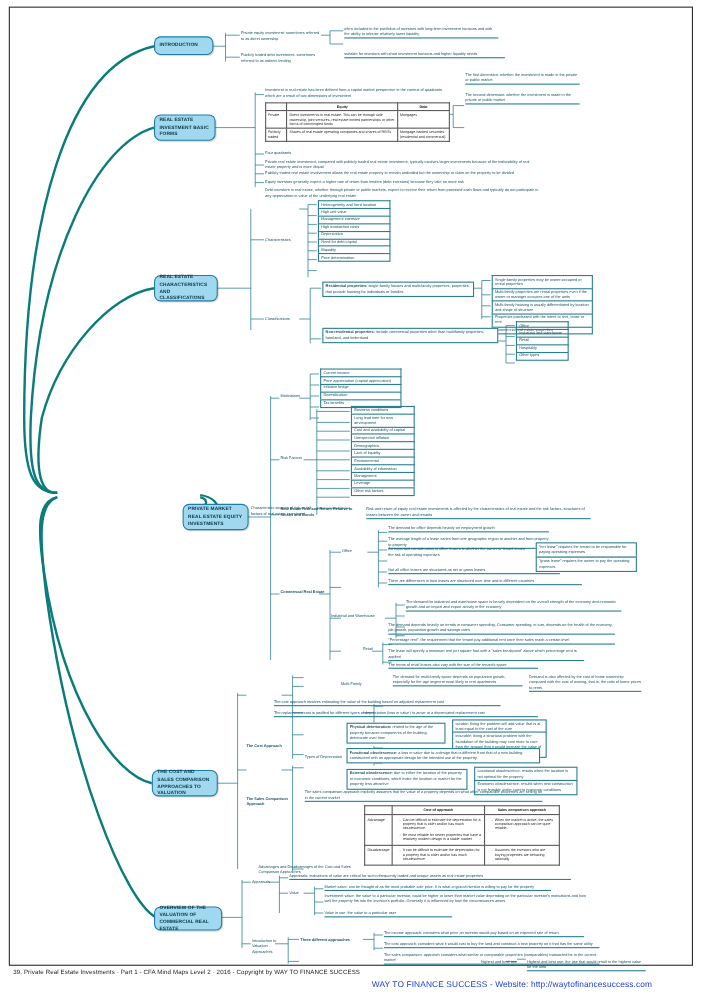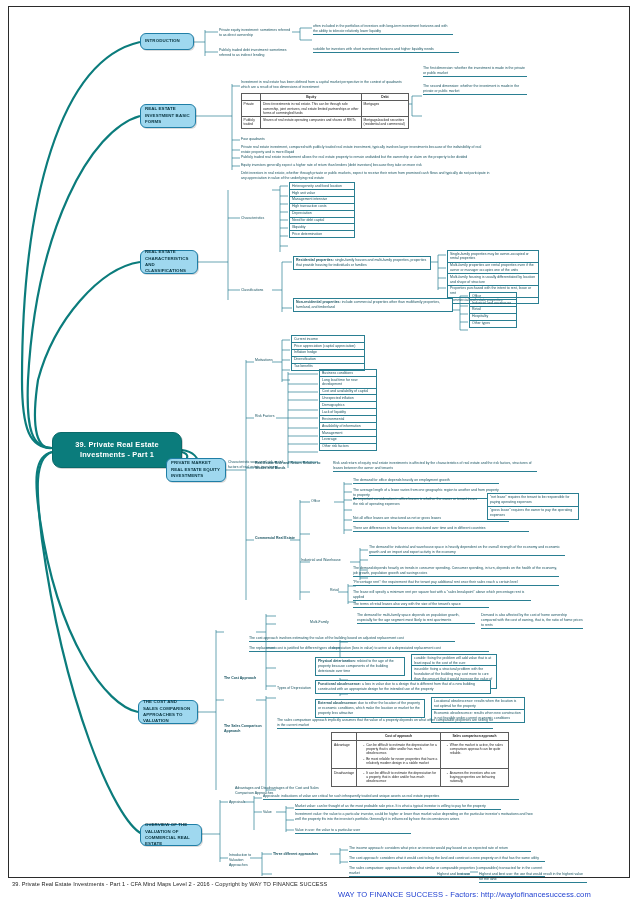--- a/index.html
+++ b/index.html
@@ -127,23 +127,20 @@
 
       <path d="M 200 834 L 220 834 M 220 800 L 220 862 M 220 802 L 228 802 M 220 858 L 228 858"></path>
       <path d="M 244 802 L 254 802 M 254 796 L 254 830 M 254 798 L 262 798 M 254 812 L 262 812"></path>
       <path d="M 276 812 L 286 812 M 286 806 L 286 832 M 286 808 L 294 808 M 286 820 L 294 820 M 286 830 L 294 830"></path>
       <path d="M 250 858 L 262 858 M 262 852 L 262 876 M 262 854 L 272 854 M 262 874 L 272 874"></path>
       <path d="M 330 854 L 340 854 M 340 848 L 340 864 M 340 850 L 348 850 M 340 862 L 348 862"></path>
       <path d="M 460 874 L 470 874 M 470 872 L 478 872"></path>
     </g>
   </svg>
 
-  <div class="center-node">
-    <span>39. Private Real Estate Investments - Part 1</span>
-  </div>
 
   <div class="branch-node" style="left:140px; top:33px; width:54px; height:17px;">
     <span>INTRODUCTION</span>
   </div>
 
   <div class="branch-node" style="left:140px; top:104px; width:56px; height:24px;">
     <span>REAL ESTATE INVESTMENT BASIC FORMS</span>
   </div>
 
   <div class="branch-node" style="left:140px; top:250px; width:58px; height:24px;">
@@ -367,15 +364,15 @@
 
   <div class="lf" style="left:229px; top:853px; width:30px;">Introduction to Valuation Approaches</div>
   <div class="lf b" style="left:273px; top:852px; width:56px;">Three different approaches</div>
   <div class="lf u" style="left:349px; top:846px; width:182px;">The income approach: considers what price an investor would pay based on an expected rate of return</div>
   <div class="lf u" style="left:349px; top:856px; width:196px;">The cost approach: considers what it would cost to buy the land and construct a new property on it that has the same utility</div>
   <div class="lf u" style="left:349px; top:866px; width:196px;">The sales comparison: approach considers what similar or comparable properties (comparables) transacted for in the current market</div>
   <div class="lf" style="left:437px; top:872px;">Highest and best use</div>
   <div class="lf u" style="left:479px; top:872px; width:108px;">Highest and best use: the use that would result in the highest value for the land</div>
 
   <div class="footer-line">39. Private Real Estate Investments - Part 1 - CFA Mind Maps Level 2 - 2016 - Copyright by WAY TO FINANCE SUCCESS</div>
-  <div class="brand">WAY TO FINANCE SUCCESS - Factors: http://waytofinancesuccess.com</div>
+  <div class="brand">WAY TO FINANCE SUCCESS - Website: http://waytofinancesuccess.com</div>
 
 </div>
 
 </body></html>

